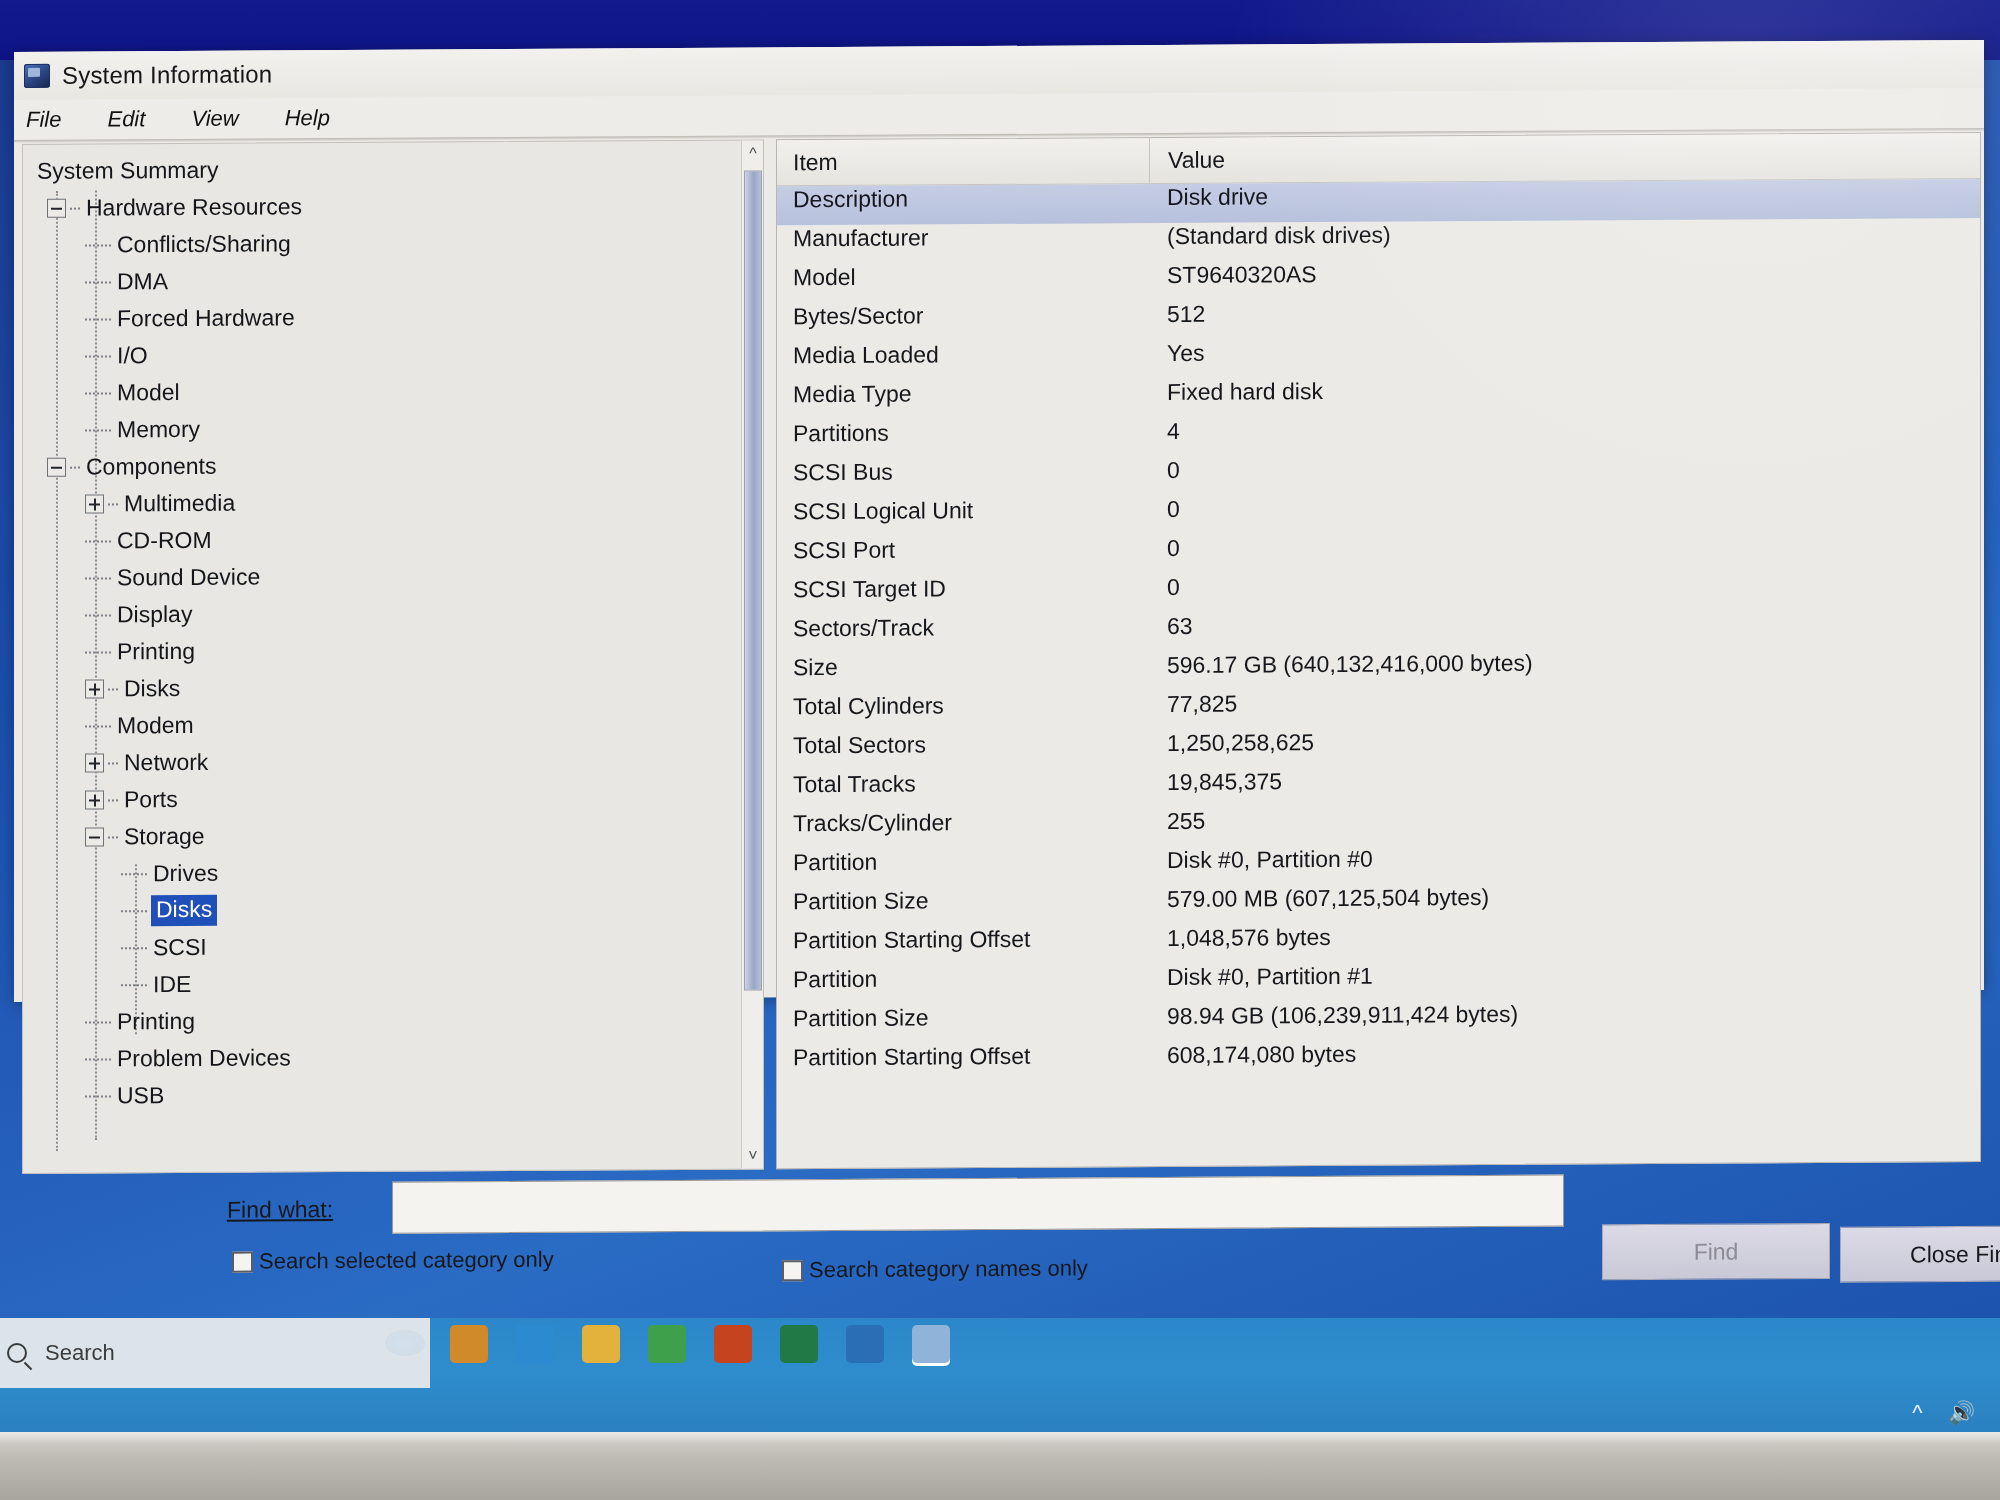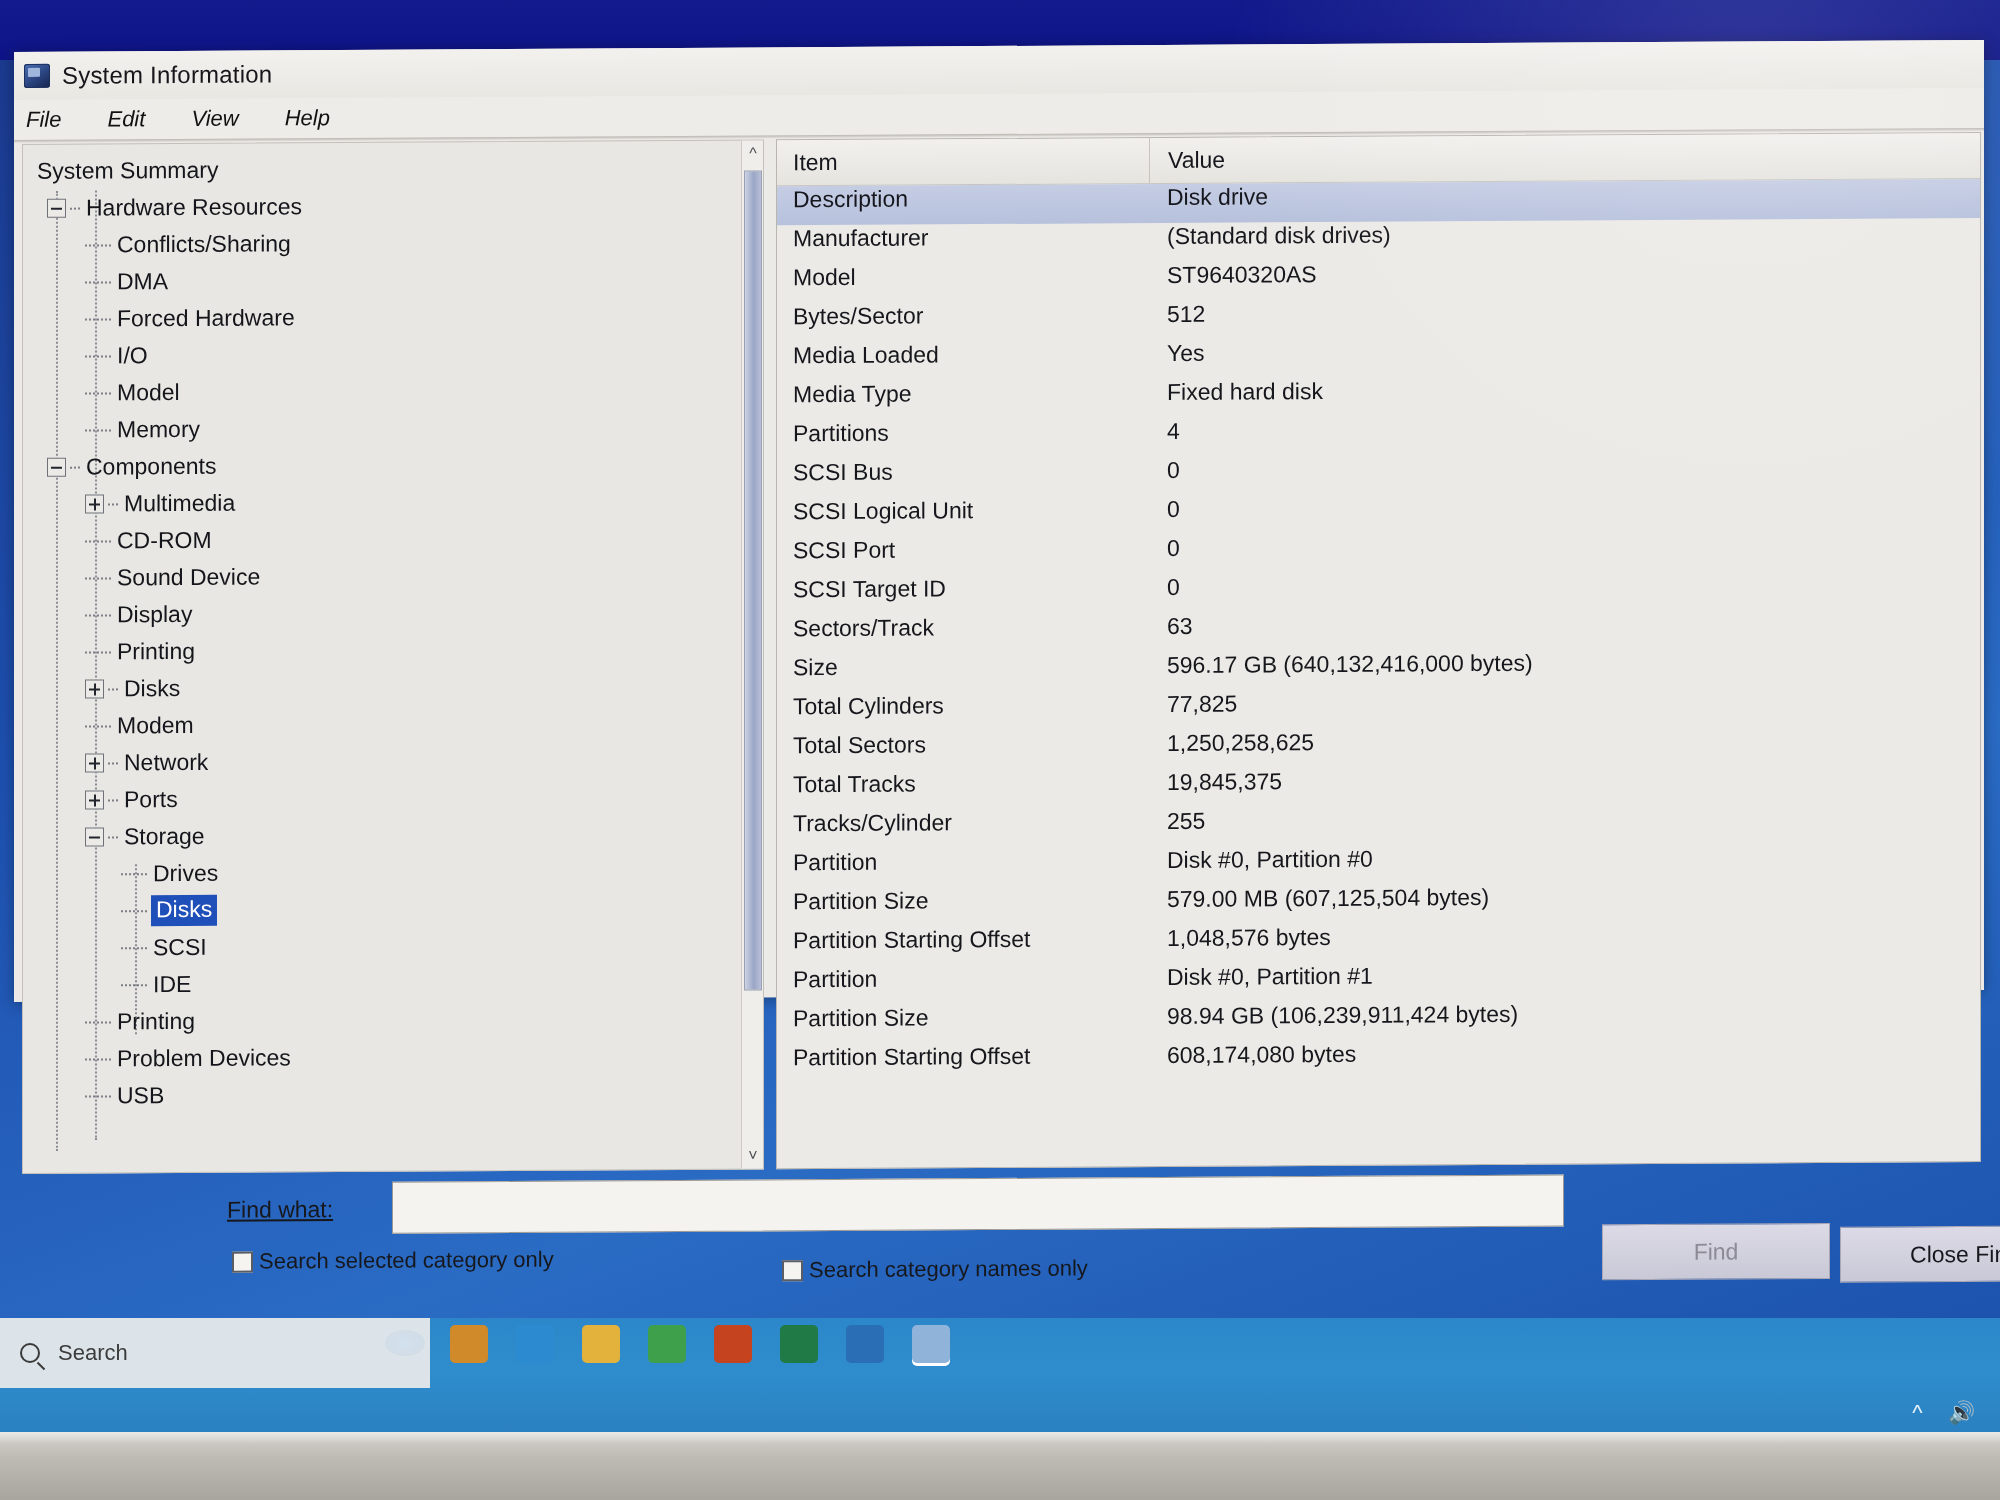--- a/index.html
+++ b/index.html
@@ -217,21 +217,21 @@
     color: #16181d;
     font-family: "Liberation Sans", sans-serif;
   }
   .btn-find { left: 1580px; top: 52px; width: 228px; color: #8d8b95; }
   .btn-close { left: 1818px; top: 56px; width: 250px; }
 
   
   .tb-search {
     position: absolute; left: 0; top: 1318px; width: 430px; height: 70px;
     background: rgba(236,236,236,.92);
-    display: flex; align-items: center; gap: 18px; padding-left: 20px;
+    display: flex; align-items: center; gap: 18px; padding-left: 7px;
   }
   .mag {
     width: 20px; height: 20px; border: 2px solid #3a3a3a; border-radius: 50%;
     position: relative; flex: 0 0 auto;
   }
   .mag::after {
     content: ""; position: absolute; right: -8px; bottom: -6px;
     width: 10px; height: 2px; background: #3a3a3a; transform: rotate(45deg);
   }
   .tb-search span { font-size: 22px; color: #3b3b3b; }

